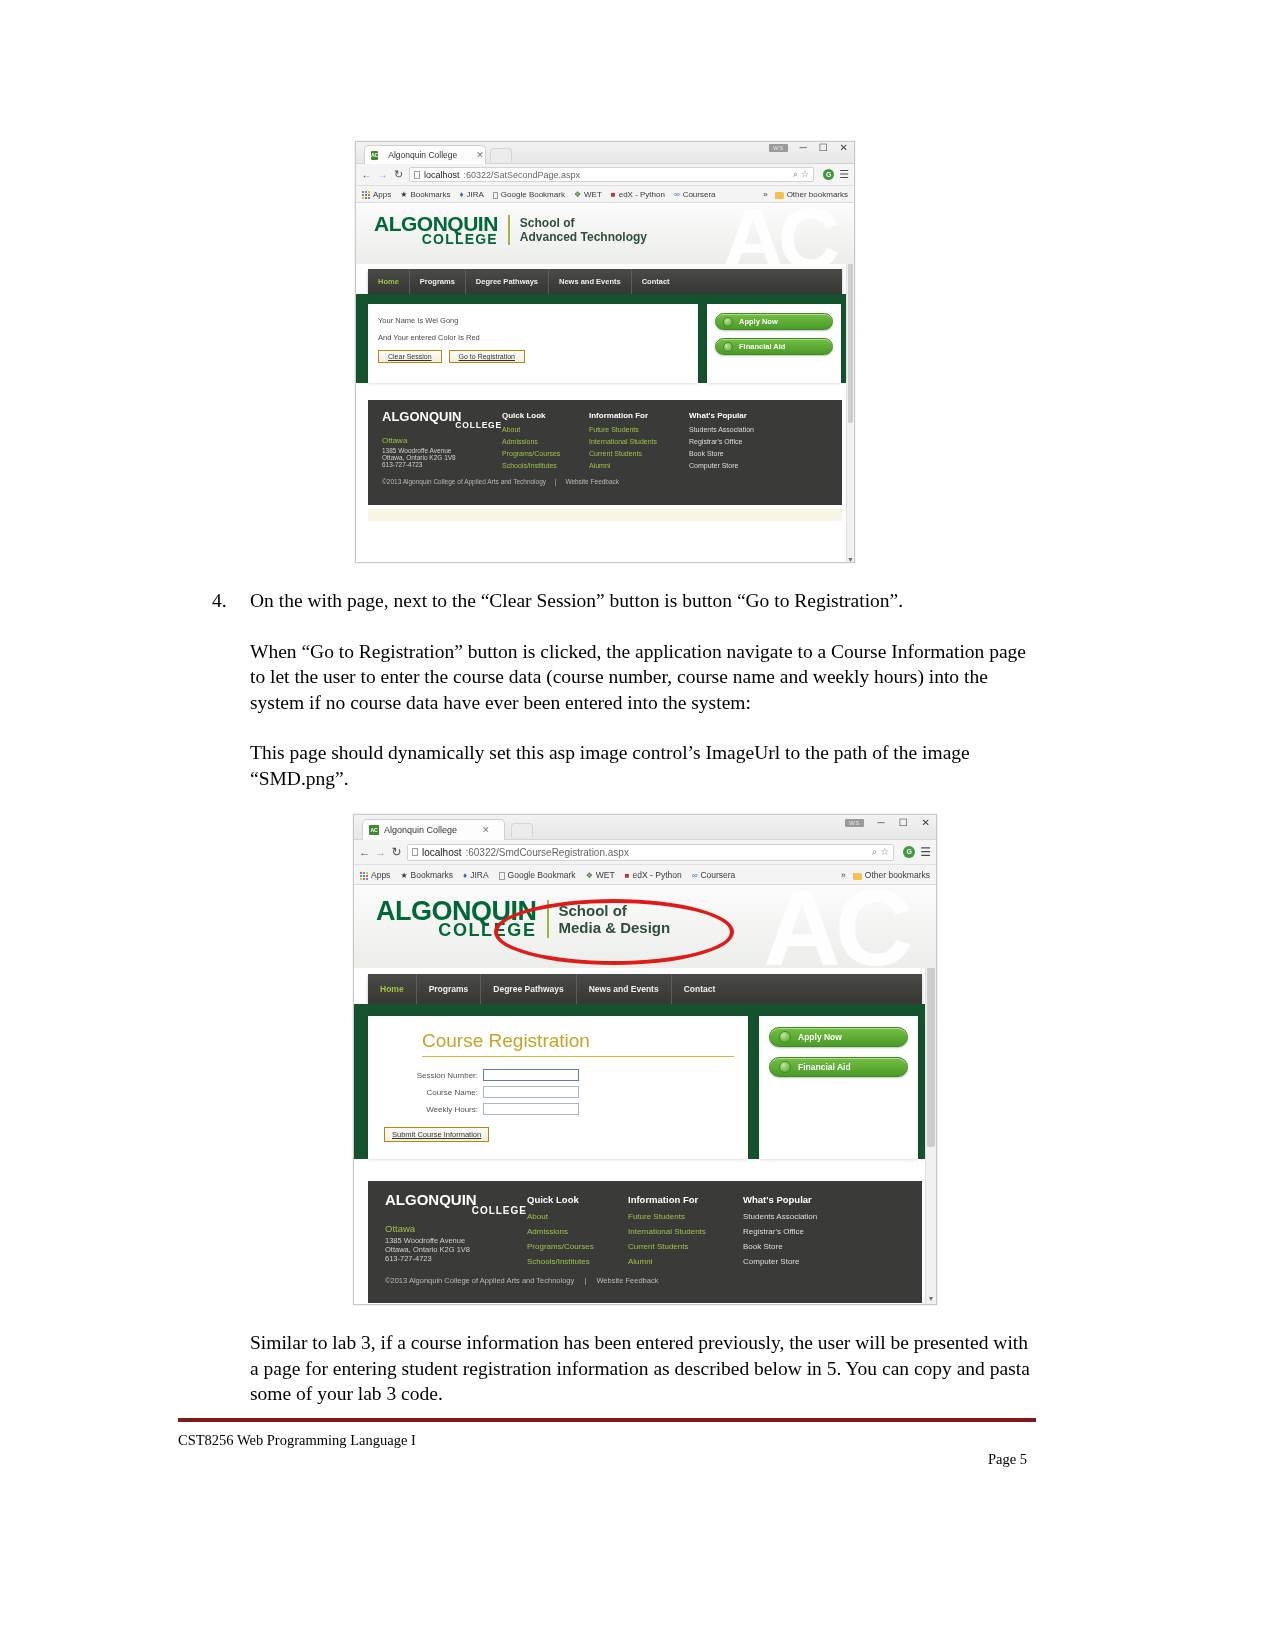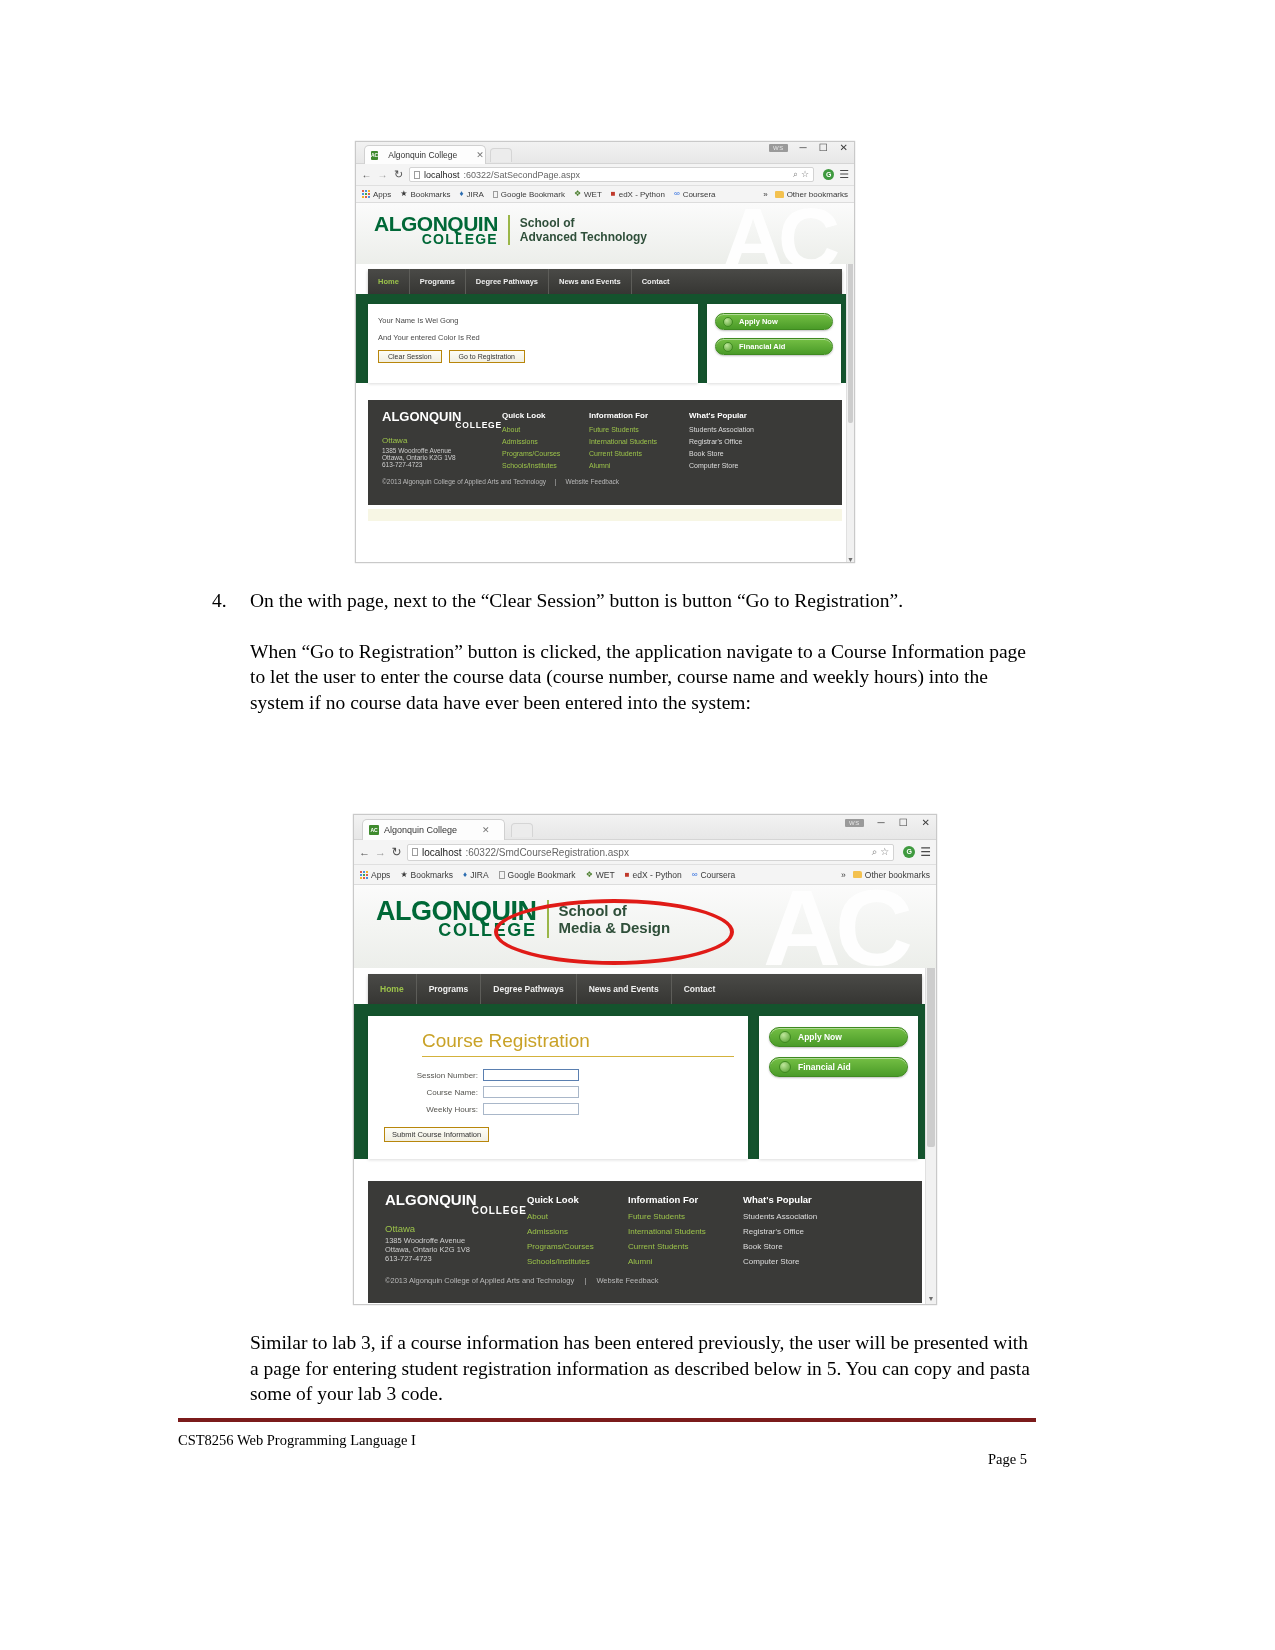--- a/index.html
+++ b/index.html
@@ -129,21 +129,21 @@
   .bw-bookmarks {
     height:17px;
     background:#f4f4f4;
     border-bottom:1px solid #dcdcdc;
     display:flex; align-items:center;
     padding:0 6px;
     gap:9px;
     font-size:8px; color:#3a3a3a;
     white-space:nowrap;
   }
-  .bm { display:flex; align-items:center; gap:3px; }
+  .bm { display:flex; align-items:flex-end; gap:3px; }
   .bm .ic { font-size:8px; line-height:8px; }
   .bm .grid {
     width:8px; height:8px;
     background:
       linear-gradient(#e05c4a,#e05c4a) 0 0/2px 2px no-repeat,
       linear-gradient(#4a8fe0,#4a8fe0) 3px 0/2px 2px no-repeat,
       linear-gradient(#f0b429,#f0b429) 6px 0/2px 2px no-repeat,
       linear-gradient(#4a8fe0,#4a8fe0) 0 3px/2px 2px no-repeat,
       linear-gradient(#3fa34d,#3fa34d) 3px 3px/2px 2px no-repeat,
       linear-gradient(#e05c4a,#e05c4a) 6px 3px/2px 2px no-repeat,
@@ -233,20 +233,21 @@
     color:#4a4a4a;
   }
   .asp-btn {
     display:inline-block;
     background:linear-gradient(#fdfdf7,#f1efe2);
     border:1px solid #b8860b;
     color:#333;
     font-family:"Liberation Sans", sans-serif;
     text-align:right;
     white-space:nowrap;
+    text-decoration:underline;
   }
   .asp-input {
     background:#fff;
     border:1px solid #a9b7c9;
     display:inline-block;
   }
   .asp-input.focused { border:1px solid #5a7fb0; box-shadow:inset 0 0 0 1px #fff; }
   .form-label {
     font-family:"Liberation Sans", sans-serif;
     color:#55544f;
@@ -489,20 +490,21 @@
       <div style="height:12px; background:#f7f6e4; margin:4px 12px 0 12px;"></div>
     </div>
   </div>
 
   <div class="body-block" style="left:250px; top:588px; width:790px;">
     <div class="para numbered">
       <span class="num">4.</span>
       <span>On the with page, next to the “Clear Session” button is button “Go to Registration”.</span>
     </div>
     <div class="para" style="margin-top:25px; width:782px;">When “Go to Registration” button is clicked, the application navigate to a Course Information page to let the user to enter the course data (course number, course name and weekly hours) into the system if no course data have ever been entered into the system:</div>
+    <div class="para" style="margin-top:25px; width:760px;">This page should dynamically set this asp image control’s ImageUrl to the path of the image “SMD.png”.</div>
   </div>
 
   <div class="browser" style="left:353px; top:814px; width:584px; height:491px;">
 
     <div class="bw-titlebar" style="height:25px;">
       <div class="bw-tab" style="width:143px; top:4px; height:21px;">
         <span class="favicon" style="width:10px;height:10px;line-height:10px;">AC</span>
         <span style="font-size:9px;">Algonquin College</span>
         <span class="tab-x" style="margin-left:20px;">✕</span>
       </div>

